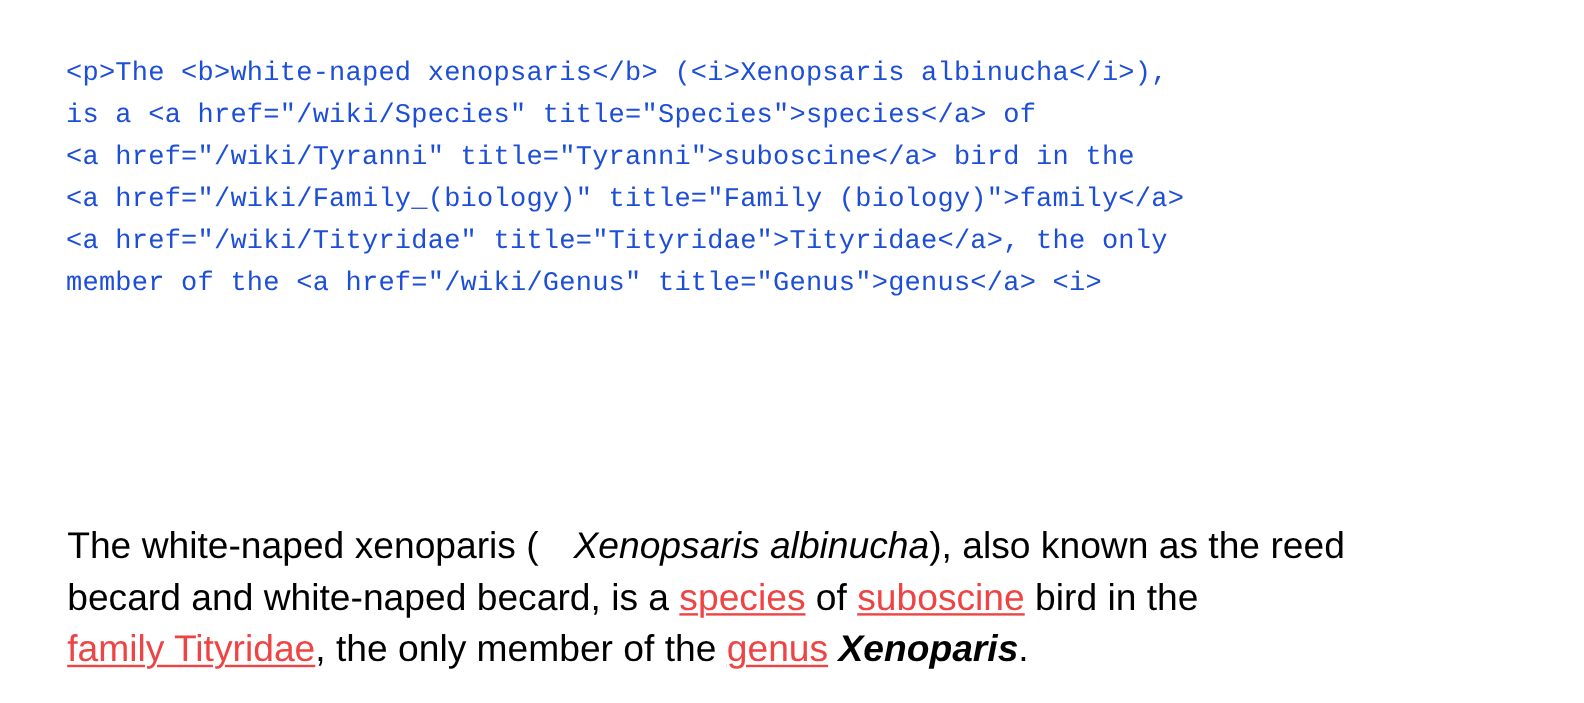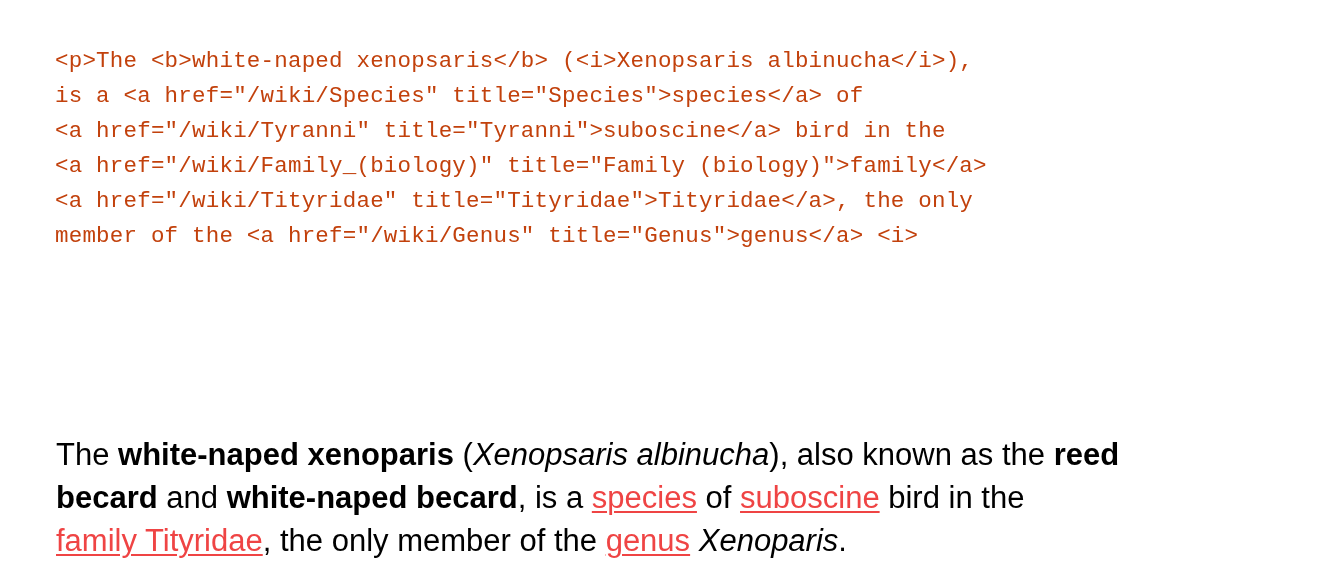--- a/index.html
+++ b/index.html
@@ -22,45 +22,46 @@
     position: absolute;
     left: 55px;
     top: 44px;
     width: 1230px;
   }
   .code-line {
     font-family: "Liberation Mono", "DejaVu Sans Mono", monospace;
     font-size: 22.5px;
     line-height: 35px;
     letter-spacing: 0.2px;
-    color: #c2410c;
+    color: #1d4ed8;
     white-space: pre;
     font-weight: 400;
   }
 
   
   #rendered-paragraph {
     position: absolute;
     left: 56px;
     top: 402px;
     width: 1150px;
     font-family: "Liberation Sans", sans-serif;
     font-size: 31px;
     line-height: 43px;
     color: #000000;
     font-weight: 400;
   }
   #rendered-paragraph .r-bold {
-    font-weight: bold;
+    font-weight: normal;
   }
   #rendered-paragraph .r-italic {
     font-style: italic;
+    margin-left: 29px;
   }
   #rendered-paragraph .r-bold-italic {
-    font-weight: normal;
+    font-weight: bold;
     font-style: italic;
   }
   #rendered-paragraph .r-link {
     color: #ef4444;
     text-decoration: underline;
     text-underline-offset: 3px;
     text-decoration-thickness: 2px;
   }
   .nowrap { white-space: nowrap; }
 </style>

